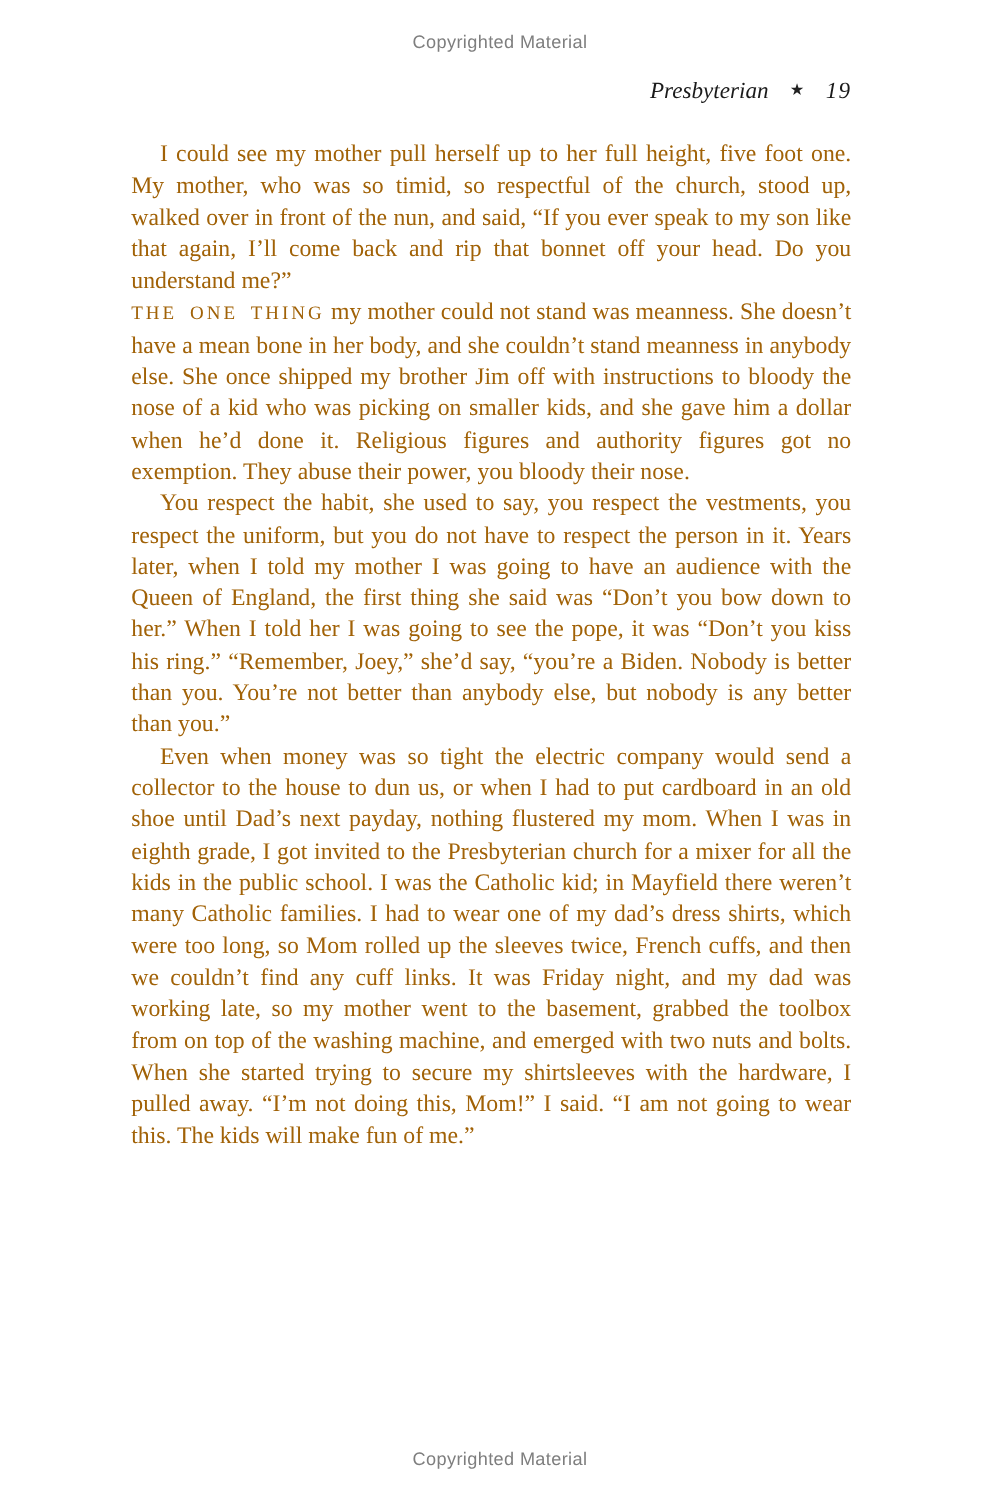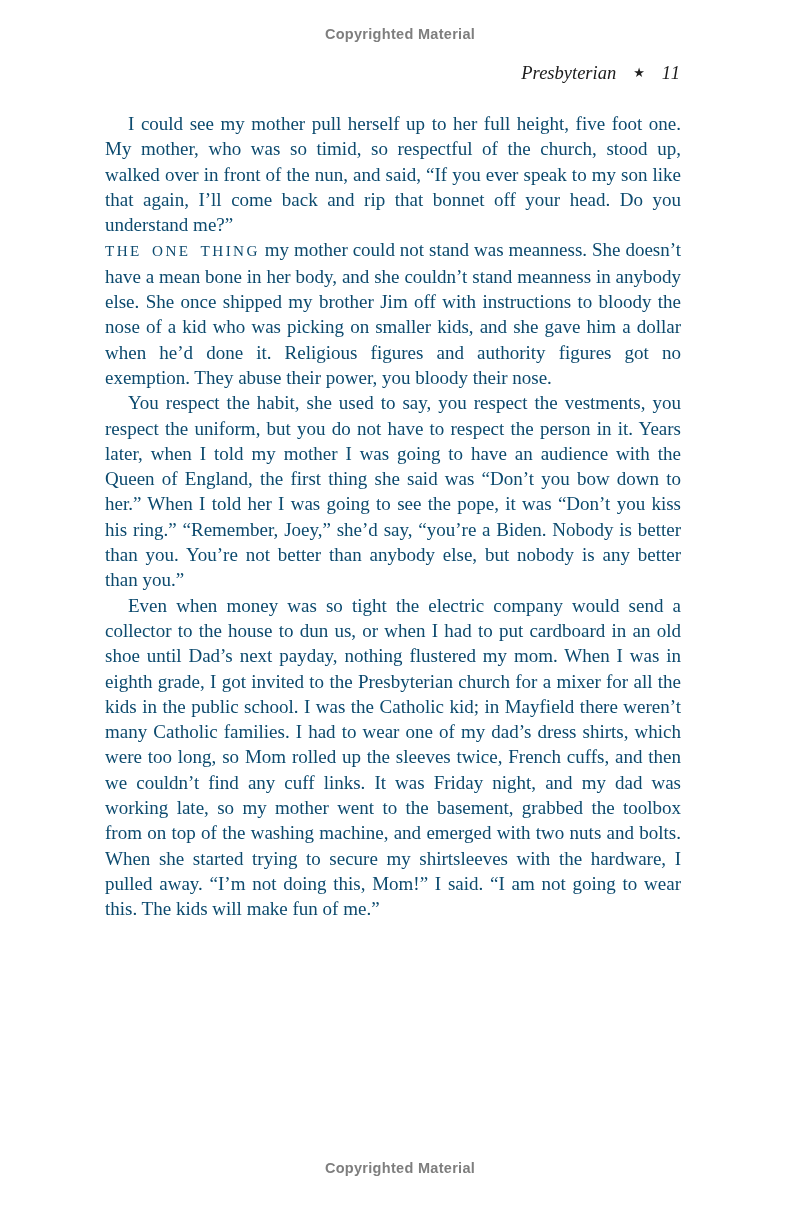--- a/index.html
+++ b/index.html
@@ -13,21 +13,21 @@
     position: relative;
     overflow: hidden;
     font-family: "Liberation Serif", serif;
   }
   .copyright-banner {
     position: absolute;
     left: 0;
     width: 800px;
     text-align: center;
     font-family: "Liberation Sans", sans-serif;
-    font-weight: bold;
+    font-weight: normal;
     font-size: 14.5px;
     letter-spacing: 0.3px;
     color: #7e7e7e;
   }
   .copyright-banner.top { top: 26px; }
   .copyright-banner.bottom { top: 1160px; }
 
   .running-head {
     position: absolute;
     top: 63px;
@@ -53,41 +53,41 @@
   }
 
   .body-block {
     position: absolute;
     top: 111px;
     left: 105px;
     width: 576px;
     font-size: 19px;
     line-height: 25.3px;
     text-align: justify;
-    color: #0c4a6e;
+    color: #a16207;
   }
   .para { margin: 0; }
   .para.indent { text-indent: 23px; }
   .para.section-start { }
 
   .seg-normal { }
   .seg-italic { }
   .seg-smallcaps {
     font-size: 15.2px;
     letter-spacing: 2.4px;
     word-spacing: 4px;
   }
 </style>
 </head>
 <body>
 
 <div class="copyright-banner top">Copyrighted Material</div>
 
 <div class="running-head">
-  <span>Presbyterian</span><span class="star">★</span><span class="pgnum">11</span>
+  <span>Presbyterian</span><span class="star">★</span><span class="pgnum">19</span>
 </div>
 
 <div class="body-block">
     <p class="para indent"><span class="seg-normal">I could see my mother pull herself up to her full height, five foot one. My mother, who was so timid, so respectful of the church, stood up, walked over in front of the nun, and said, “If you ever speak to my son like that again, I’ll come back and rip that bonnet off your head. Do you understand me?”</span></p>
     <p class="para section-start"><span class="seg-smallcaps">THE ONE THING</span><span class="seg-normal"> my mother could not stand was meanness. She doesn’t have a mean bone in her body, and she couldn’t stand meanness in anybody else. She once shipped my brother Jim off with instructions to bloody the nose of a kid who was picking on smaller kids, and she gave him a dollar when he’d done it. Religious figures and authority figures got no exemption. They abuse their power, you bloody their nose.</span></p>
     <p class="para indent"><span class="seg-normal">You respect the habit, she used to say, you respect the vestments, you respect the uniform, but you do not have to respect the person in it. Years later, when I told my mother I was going to have an audience with the Queen of England, the first thing she said was “Don’t you bow down to her.” When I told her I was going to see the pope, it was “Don’t you kiss his ring.” “Remember, Joey,” she’d say, “you’re a Biden. Nobody is better than you. You’re not better than anybody else, but </span><span class="seg-italic">nobody</span><span class="seg-normal"> is any better than you.”</span></p>
     <p class="para indent"><span class="seg-normal">Even when money was so tight the electric company would send a collector to the house to dun us, or when I had to put cardboard in an old shoe until Dad’s next payday, nothing flustered my mom. When I was in eighth grade, I got invited to the Presbyterian church for a mixer for all the kids in the public school. I was the Catholic kid; in Mayfield there weren’t many Catholic families. I had to wear one of my dad’s dress shirts, which were too long, so Mom rolled up the sleeves twice, French cuffs, and then we couldn’t find any cuff links. It was Friday night, and my dad was working late, so my mother went to the basement, grabbed the toolbox from on top of the washing machine, and emerged with two nuts and bolts. When she started trying to secure my shirtsleeves with the hardware, I pulled away. “I’m not doing this, Mom!” I said. “I am not going to wear this. The kids will make fun of me.”</span></p>
   </div>
 
 <div class="copyright-banner bottom">Copyrighted Material</div>

